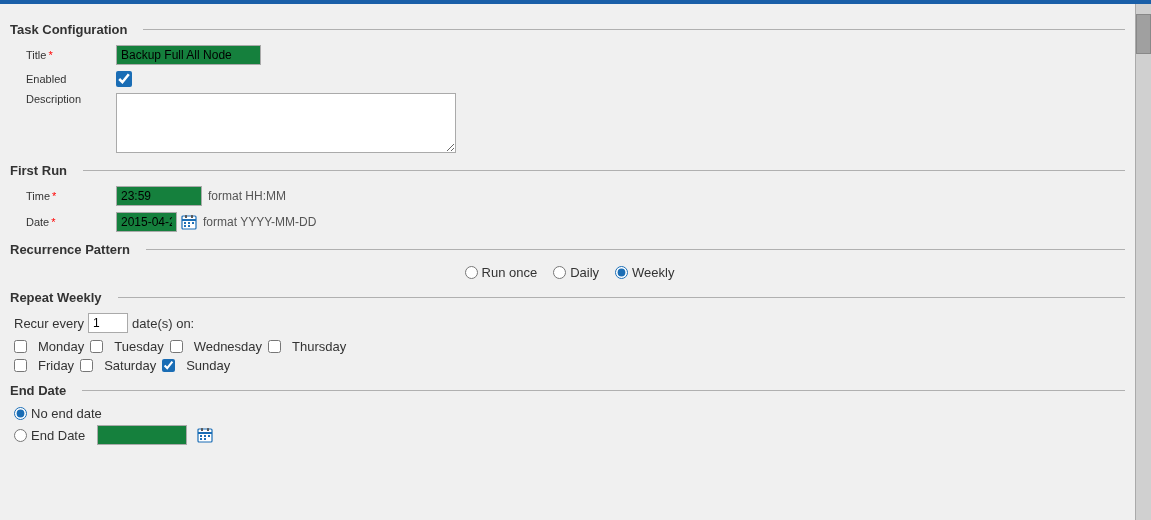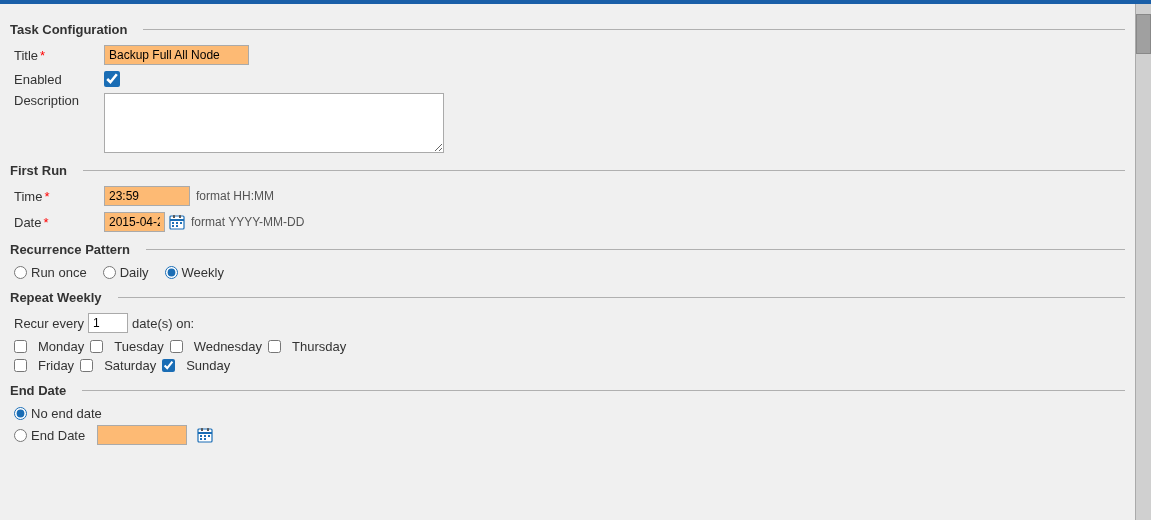--- a/index.html
+++ b/index.html
@@ -58,32 +58,33 @@
 
     
     .form-row {
       display: flex;
       align-items: center;
       margin-bottom: 6px;
       padding-left: 4px;
     }
     .form-label {
       width: 90px;
-      font-size: 13px;
+      font-size: 11px;
       flex-shrink: 0;
+      margin-left: 12px;
     }
     .required-star {
       color: red;
       margin-left: 2px;
     }
     .form-control {
       border: 1px solid #aaa;
       padding: 2px 4px;
       font-size: 12px;
-      background: #fdba74;
+      background: #15803d;
     }
     .title-input {
       width: 145px;
     }
     .time-input {
       width: 86px;
     }
     .date-input {
       width: 61px;
     }
@@ -108,20 +109,21 @@
       accent-color: #1a6db5;
     }
 
     
     .radio-group {
       display: flex;
       align-items: center;
       gap: 16px;
       padding-left: 4px;
       margin-bottom: 6px;
+      justify-content: center;
     }
     .radio-option {
       display: flex;
       align-items: center;
       gap: 4px;
     }
     .radio-option input[type="radio"] {
       accent-color: #1a6db5;
     }
 

